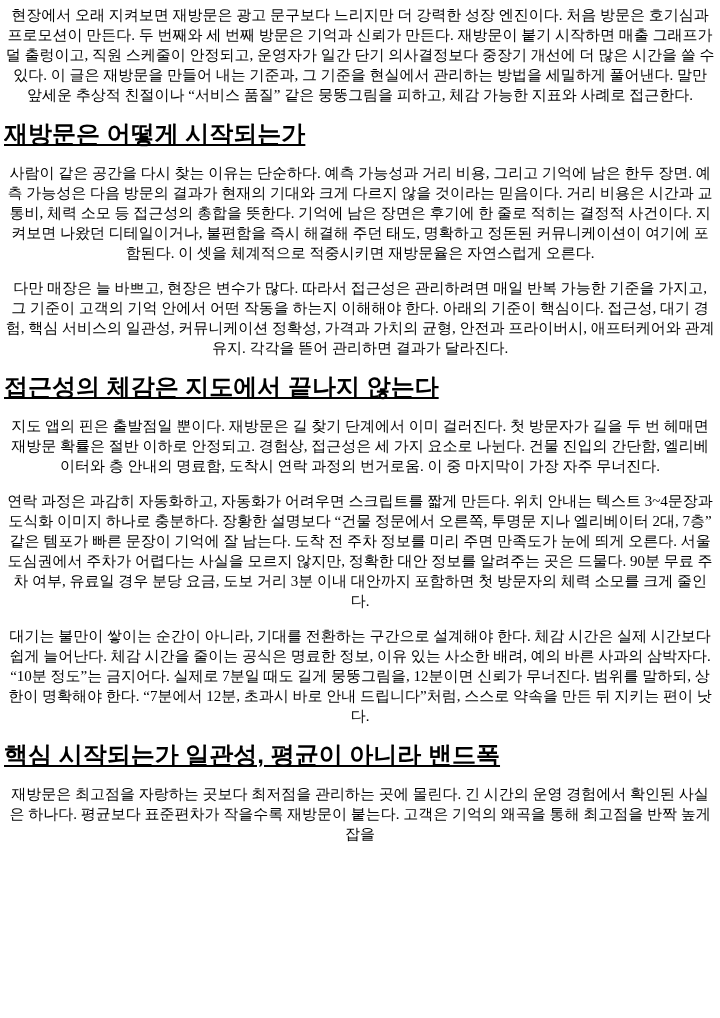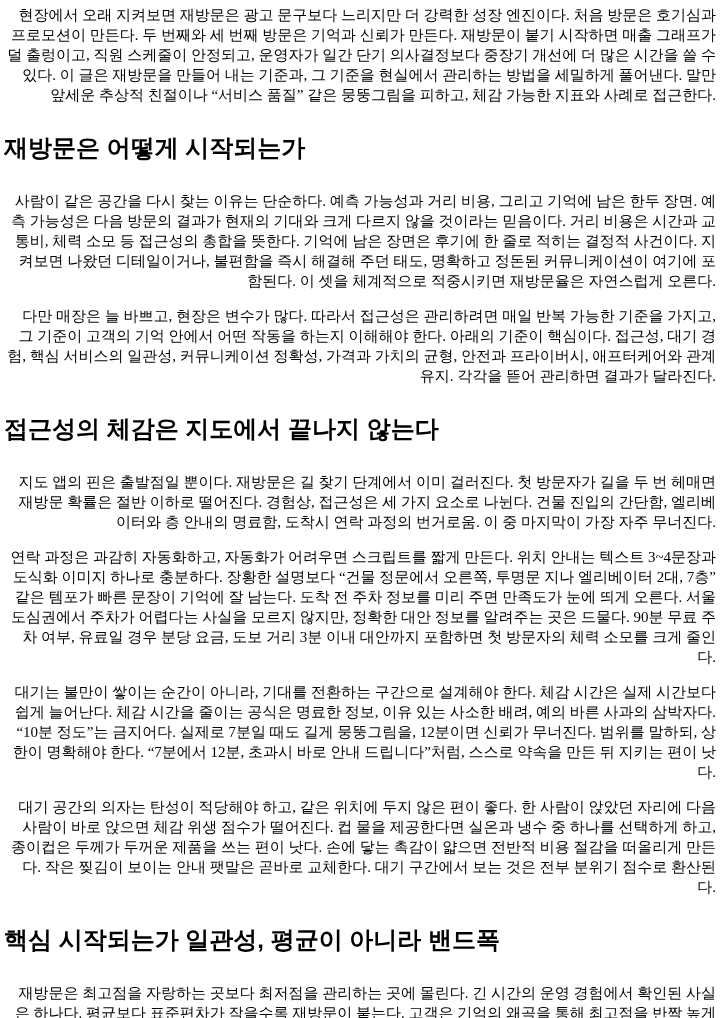--- a/index.html
+++ b/index.html
@@ -13,56 +13,56 @@
   }
   article {
     width: 712px;
   }
   p {
     font-family: "Liberation Serif", "DejaVu Serif", serif;
     font-size: 15px;
     line-height: 20px;
     margin: 15px 0;
     color: #000000;
-    text-align: right;
+    text-align: center;
   }
   p.intro {
     margin-top: 0;
   }
   h2 {
     font-family: "Liberation Sans", "DejaVu Sans", sans-serif;
     font-size: 24px;
     line-height: 28px;
     font-weight: 700;
-    margin: 29px 0;
+    margin: 15px 0;
     color: #000000;
+    text-decoration: underline;
   }
 </style>
 </head>
 <body>
 
 <article>
 
   <p class="intro">현장에서 오래 지켜보면 재방문은 광고 문구보다 느리지만 더 강력한 성장 엔진이다. 처음 방문은 호기심과 프로모션이 만든다. 두 번째와 세 번째 방문은 기억과 신뢰가 만든다. 재방문이 붙기 시작하면 매출 그래프가 덜 출렁이고, 직원 스케줄이 안정되고, 운영자가 일간 단기 의사결정보다 중장기 개선에 더 많은 시간을 쓸 수 있다. 이 글은 재방문을 만들어 내는 기준과, 그 기준을 현실에서 관리하는 방법을 세밀하게 풀어낸다. 말만 앞세운 추상적 친절이나 “서비스 품질” 같은 뭉뚱그림을 피하고, 체감 가능한 지표와 사례로 접근한다.</p>
 
   <section>
     <h2>재방문은 어떻게 시작되는가</h2>
     <p>사람이 같은 공간을 다시 찾는 이유는 단순하다. 예측 가능성과 거리 비용, 그리고 기억에 남은 한두 장면. 예측 가능성은 다음 방문의 결과가 현재의 기대와 크게 다르지 않을 것이라는 믿음이다. 거리 비용은 시간과 교통비, 체력 소모 등 접근성의 총합을 뜻한다. 기억에 남은 장면은 후기에 한 줄로 적히는 결정적 사건이다. 지켜보면 나왔던 디테일이거나, 불편함을 즉시 해결해 주던 태도, 명확하고 정돈된 커뮤니케이션이 여기에 포함된다. 이 셋을 체계적으로 적중시키면 재방문율은 자연스럽게 오른다.</p>
     <p>다만 매장은 늘 바쁘고, 현장은 변수가 많다. 따라서 접근성은 관리하려면 매일 반복 가능한 기준을 가지고, 그 기준이 고객의 기억 안에서 어떤 작동을 하는지 이해해야 한다. 아래의 기준이 핵심이다. 접근성, 대기 경험, 핵심 서비스의 일관성, 커뮤니케이션 정확성, 가격과 가치의 균형, 안전과 프라이버시, 애프터케어와 관계 유지. 각각을 뜯어 관리하면 결과가 달라진다.</p>
   </section>
 
   <section>
     <h2>접근성의 체감은 지도에서 끝나지 않는다</h2>
-    <p>지도 앱의 핀은 출발점일 뿐이다. 재방문은 길 찾기 단계에서 이미 걸러진다. 첫 방문자가 길을 두 번 헤매면 재방문 확률은 절반 이하로 떨어진다. 경험상, 접근성은 세 가지 요소로 나뉜다. 건물 진입의 간단함, 엘리베이터와 층 안내의 명료함, 도착시 연락 과정의 번거로움. 이 중 마지막이 가장 자주 무너진다.</p>
+    <p>지도 앱의 핀은 출발점일 뿐이다. 재방문은 길 찾기 단계에서 이미 걸러진다. 첫 방문자가 길을 두 번 헤매면 재방문 확률은 절반 이하로 안정되고. 경험상, 접근성은 세 가지 요소로 나뉜다. 건물 진입의 간단함, 엘리베이터와 층 안내의 명료함, 도착시 연락 과정의 번거로움. 이 중 마지막이 가장 자주 무너진다.</p>
     <p>연락 과정은 과감히 자동화하고, 자동화가 어려우면 스크립트를 짧게 만든다. 위치 안내는 텍스트 3~4문장과 도식화 이미지 하나로 충분하다. 장황한 설명보다 “건물 정문에서 오른쪽, 투명문 지나 엘리베이터 2대, 7층” 같은 템포가 빠른 문장이 기억에 잘 남는다. 도착 전 주차 정보를 미리 주면 만족도가 눈에 띄게 오른다. 서울 도심권에서 주차가 어렵다는 사실을 모르지 않지만, 정확한 대안 정보를 알려주는 곳은 드물다. 90분 무료 주차 여부, 유료일 경우 분당 요금, 도보 거리 3분 이내 대안까지 포함하면 첫 방문자의 체력 소모를 크게 줄인다.</p>
   </section>
 
   <section>
     <p>대기는 불만이 쌓이는 순간이 아니라, 기대를 전환하는 구간으로 설계해야 한다. 체감 시간은 실제 시간보다 쉽게 늘어난다. 체감 시간을 줄이는 공식은 명료한 정보, 이유 있는 사소한 배려, 예의 바른 사과의 삼박자다. “10분 정도”는 금지어다. 실제로 7분일 때도 길게 뭉뚱그림을, 12분이면 신뢰가 무너진다. 범위를 말하되, 상한이 명확해야 한다. “7분에서 12분, 초과시 바로 안내 드립니다”처럼, 스스로 약속을 만든 뒤 지키는 편이 낫다.</p>
-    <p>대기 공간의 의자는 탄성이 적당해야 하고, 같은 위치에 두지 않은 편이 좋다. 한 사람이 앉았던 자리에 다음 사람이 바로 앉으면 체감 위생 점수가 떨어진다. 컵 물을 제공한다면 실온과 냉수 중 하나를 선택하게 하고, 종이컵은 두께가 두꺼운 제품을 쓰는 편이 낫다. 손에 닿는 촉감이 얇으면 전반적 비용 절감을 떠올리게 만든다. 작은 찢김이 보이는 안내 팻말은 곧바로 교체한다. 대기 구간에서 보는 것은 전부 분위기 점수로 환산된다.</p>
   </section>
 
   <section>
     <h2>핵심 시작되는가 일관성, 평균이 아니라 밴드폭</h2>
     <p>재방문은 최고점을 자랑하는 곳보다 최저점을 관리하는 곳에 몰린다. 긴 시간의 운영 경험에서 확인된 사실은 하나다. 평균보다 표준편차가 작을수록 재방문이 붙는다. 고객은 기억의 왜곡을 통해 최고점을 반짝 높게 잡을</p>
   </section>
 
 </article>
 
 </body></html>

